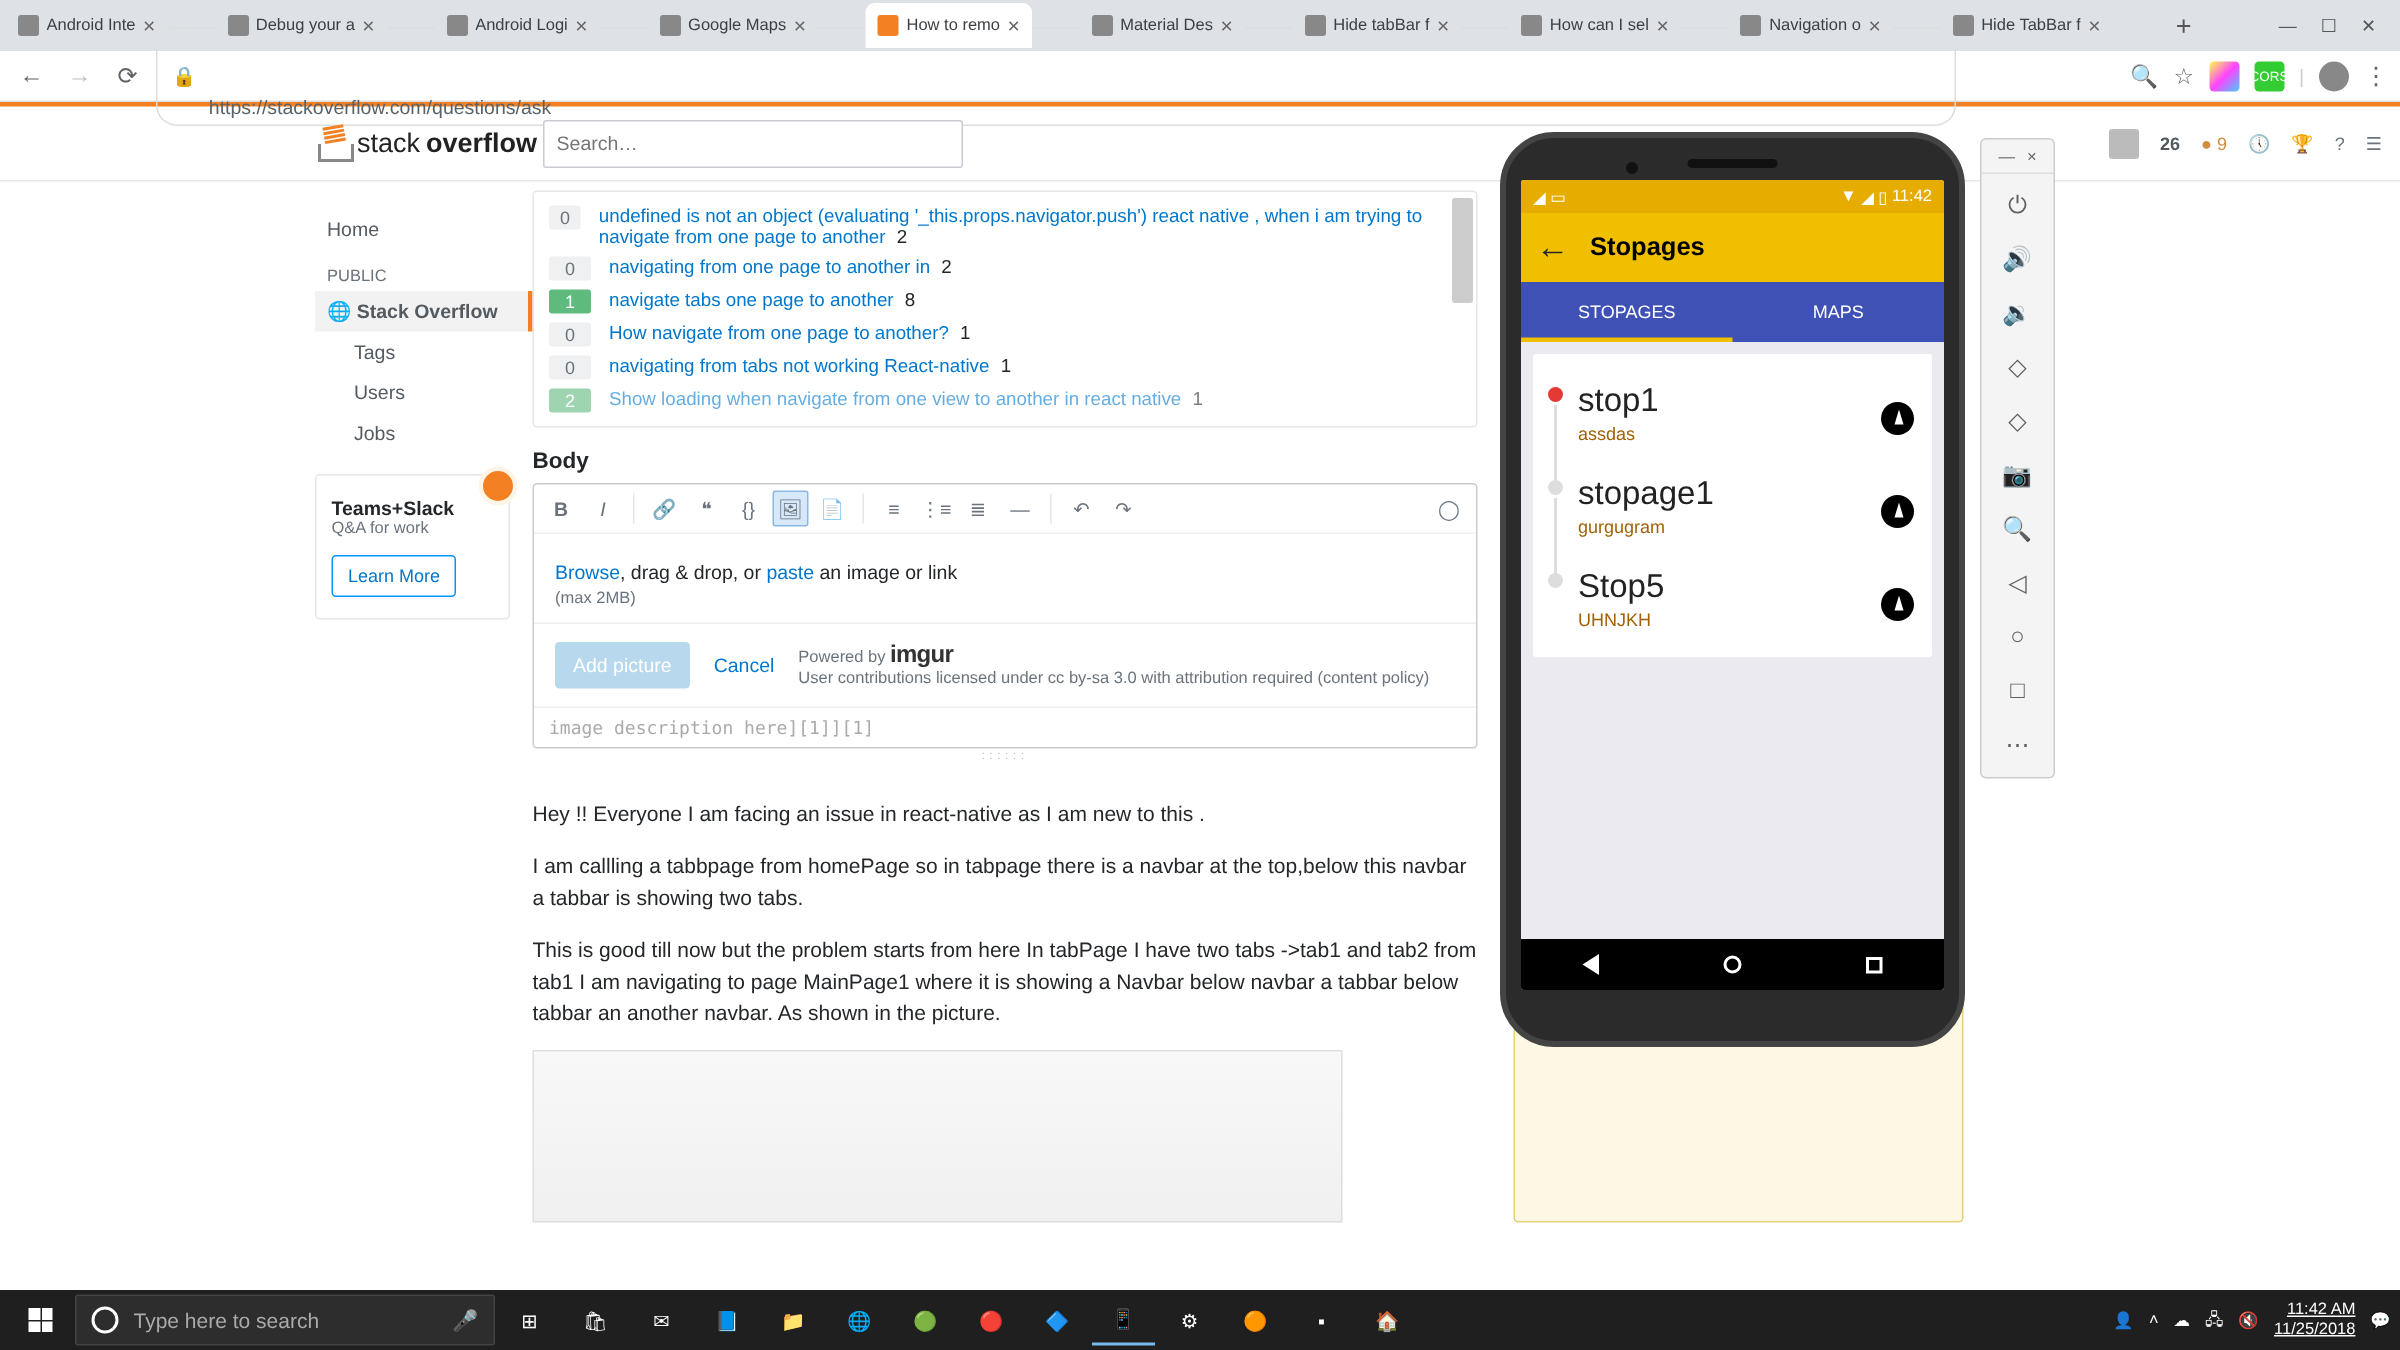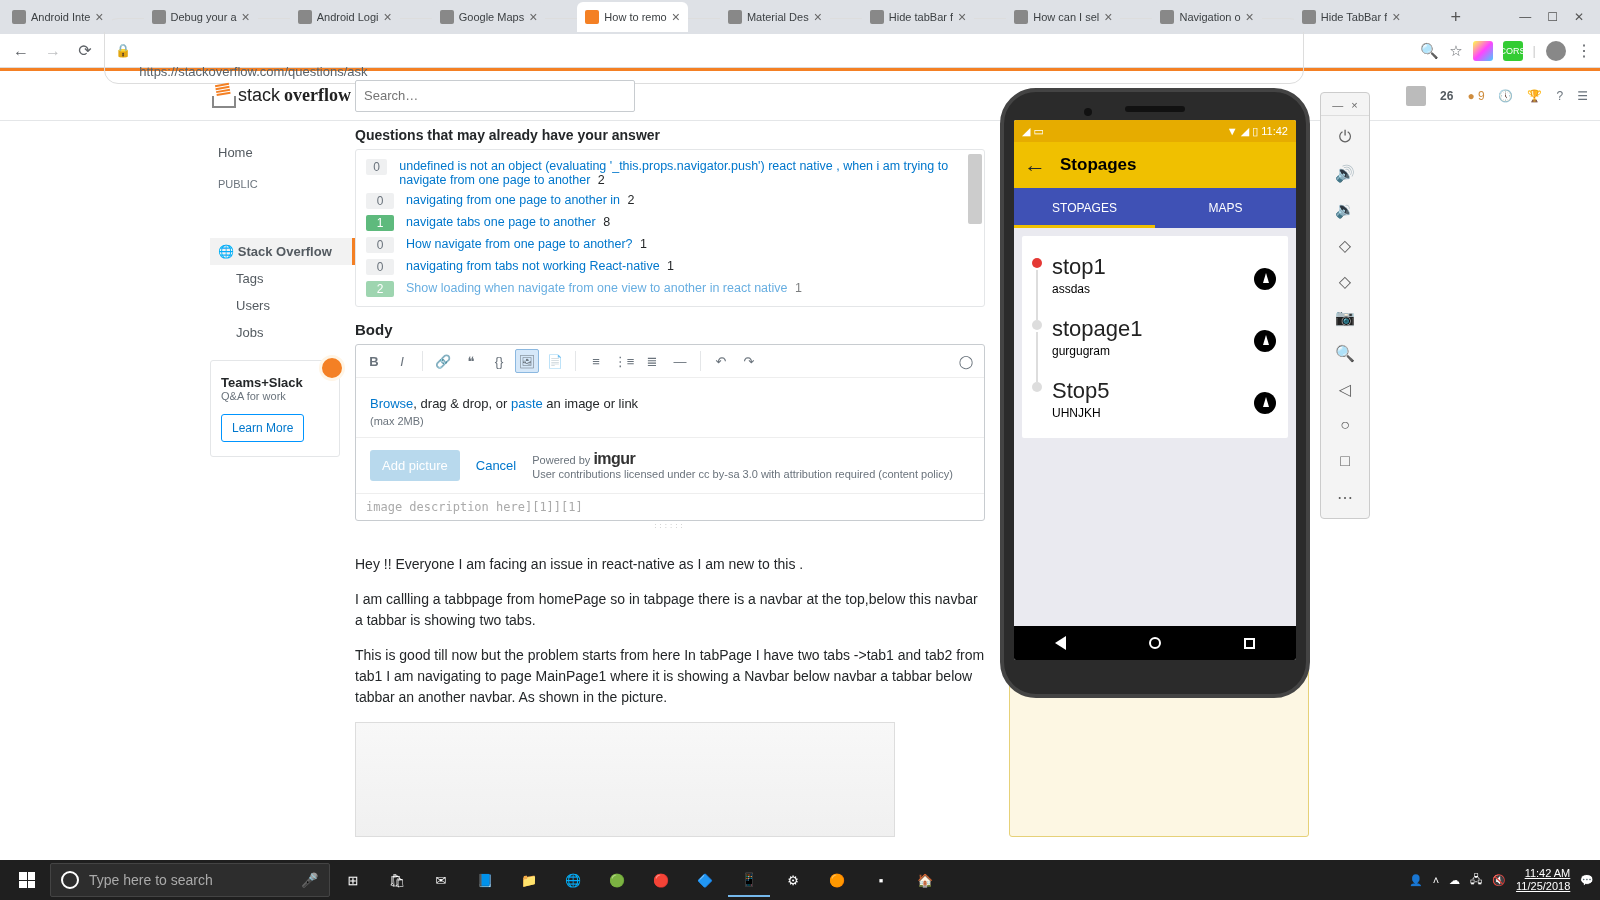--- a/index.html
+++ b/index.html
@@ -20,35 +20,35 @@
 .url-field { flex: 1; display: flex; align-items: center; gap: 8px; padding: 4px 10px; border: 1px solid #ddd; border-radius: 14px; font-size: 13px; color: #202124; max-width: 1200px; }
 .url-https { color: #5a6268; margin-top: 41px; }
 .ext-icons { display: flex; gap: 10px; align-items: center; margin-left: auto; }
 .ext-icon { width: 20px; height: 20px; background: #ccc; border-radius: 3px; }
 
 .orange-bar { height: 3px; background: #f48024; }
 
 
 .so-header { height: 50px; border-bottom: 1px solid #e4e6e8; display: flex; align-items: center; padding: 0 12px; gap: 4px; }
 .so-logo { display: flex; align-items: center; gap: 4px; font-size: 18px; color: #222; margin-left: 200px; }
-.so-logo b { font-weight: bold; font-family: Liberation Serif, serif; }
+.so-logo b { font-weight: bold; }
 .so-logo-icon { width: 22px; height: 24px; position: relative; }
 .so-logo-icon::before { content:""; position:absolute; bottom:0; left:0; width:20px; height:10px; border:2px solid #888; border-top:none; }
 .so-logo-icon::after { content:""; position:absolute; top:0; left:3px; width:14px; height:2px; background:#f48024; box-shadow: 0 3px 0 #f48024, 0 6px 0 #f48024, 0 9px 0 #f48024; transform: rotate(-10deg); }
 .so-search { width: 280px; height: 32px; border: 1px solid #c8ccd0; padding: 0 8px; font-size: 13px; border-radius: 2px; }
 .so-header-right { margin-left: auto; display: flex; align-items: center; gap: 14px; font-size: 12px; color: #6a737c; }
 .avatar { width: 20px; height: 20px; background: #bbb; border-radius: 2px; }
 .rep { font-weight: bold; color: #535a60; }
 .badge-bronze { color: #cf8d3e; }
 
 
 .so-body { display: flex; padding-left: 200px; }
 .sidebar { width: 155px; padding: 18px 0 0 10px; font-size: 13px; }
 .sidebar a { display: block; padding: 6px 8px; color: #535a60; text-decoration: none; }
-.sidebar a.active { background: #f2f2f2; font-weight: bold; border-right: 3px solid #f48024; margin-top: 44px; }
+.sidebar a.active { background: #f2f2f2; font-weight: bold; border-right: 3px solid #f48024; }
 .sidebar .heading { font-size: 11px; color: #6a737c; padding: 12px 8px 4px; }
 .sidebar .indent { padding-left: 26px; }
 
 .teams-card { margin-top: 14px; border: 1px solid #e4e6e8; border-radius: 3px; padding: 14px 10px; width: 130px; position: relative; }
 .teams-card .badge-circle { position: absolute; top: -6px; right: -6px; width: 26px; height: 26px; border-radius: 50%; background: #f48024; border: 3px solid #fff5e6; }
 .teams-title { font-weight: bold; font-size: 13px; color: #242729; }
 .teams-sub { font-size: 11px; color: #6a737c; margin-bottom: 12px; }
 .learn-btn { border: 1px solid #0095ff; color: #07c; background: #fff; padding: 6px 10px; font-size: 12px; border-radius: 3px; }
 
 .main { width: 630px; padding-top: 6px; }
@@ -104,21 +104,21 @@
 .tab-bar .t { flex: 1; display: flex; align-items: center; justify-content: center; color: #fff; font-size: 12px; position: relative; }
 .tab-bar .t.active::after { content: ""; position: absolute; bottom: 0; left: 0; right: 0; height: 3px; background: #f0c000; }
 .list-area { flex: 1; background: #eaeaf0; padding: 8px; }
 .card { background: #fff; border-radius: 2px; padding: 8px 0; }
 .stop-item { padding: 10px 12px 10px 30px; position: relative; }
 .stop-item::before { content: ""; position: absolute; left: 10px; top: 14px; width: 10px; height: 10px; border-radius: 50%; background: #ddd; }
 .stop-item.active::before { background: #e53935; }
 .stop-item::after { content:""; position:absolute; left: 14px; top: 26px; width: 2px; height: 50px; background: #ddd; }
 .stop-item:last-child::after { display:none; }
 .stop-name { font-size: 22px; color: #222; }
-.stop-sub { font-size: 12px; color: #000000; margin-top: 2px; }
+.stop-sub { font-size: 12px; color: #a16207; margin-top: 2px; }
 .compass { position: absolute; right: 12px; top: 24px; width: 22px; height: 22px; background: #000; border-radius: 50%; }
 .compass::after { content:""; position:absolute; top:5px; left:9px; width:0; height:0; border-left:3px solid transparent; border-right:3px solid transparent; border-bottom:10px solid #fff; }
 .nav-bar { background: #000; height: 34px; display: flex; align-items: center; justify-content: space-around; color: #fff; font-size: 14px; }
 .nh { width:0;height:0;border-top:7px solid transparent;border-bottom:7px solid transparent;border-right:11px solid #fff;}
 .ns { width:11px;height:11px;border:2px solid #fff; }
 .nc { width:12px;height:12px;border:2px solid #fff;border-radius:50%; }
 
 
 .emu-panel { position: absolute; top: 92px; left: 1320px; width: 50px; background: #f4f4f4; border: 1px solid #ccc; border-radius: 4px; display: flex; flex-direction: column; align-items: center; padding: 6px 0; gap: 6px; }
 .emu-panel-top { display: flex; gap: 8px; font-size: 11px; color: #666; padding-bottom: 4px; border-bottom: 1px solid #ddd; width: 100%; justify-content: center; }
@@ -245,21 +245,20 @@
     <a class="indent">Jobs</a>
     <div class="teams-card">
       <div class="badge-circle"></div>
       <div class="teams-title">Teams+Slack</div>
       <div class="teams-sub">Q&amp;A for work</div>
       <button class="learn-btn">Learn More</button>
     </div>
   </div>
 
   <div class="main">
-    <div class="section-title">Questions that may already have your answer</div>
     <div class="suggestions">
       <div class="sugg-row">
           <span class="vote-box">0</span>
           <span><span class="sugg-link">undefined is not an object (evaluating '_this.props.navigator.push') react native , when i am trying to navigate from one page to another</span> <span class="sugg-count">2</span></span>
         </div>
       <div class="sugg-row">
           <span class="vote-box">0</span>
           <span><span class="sugg-link">navigating from one page to another in</span> <span class="sugg-count">2</span></span>
         </div>
       <div class="sugg-row">

